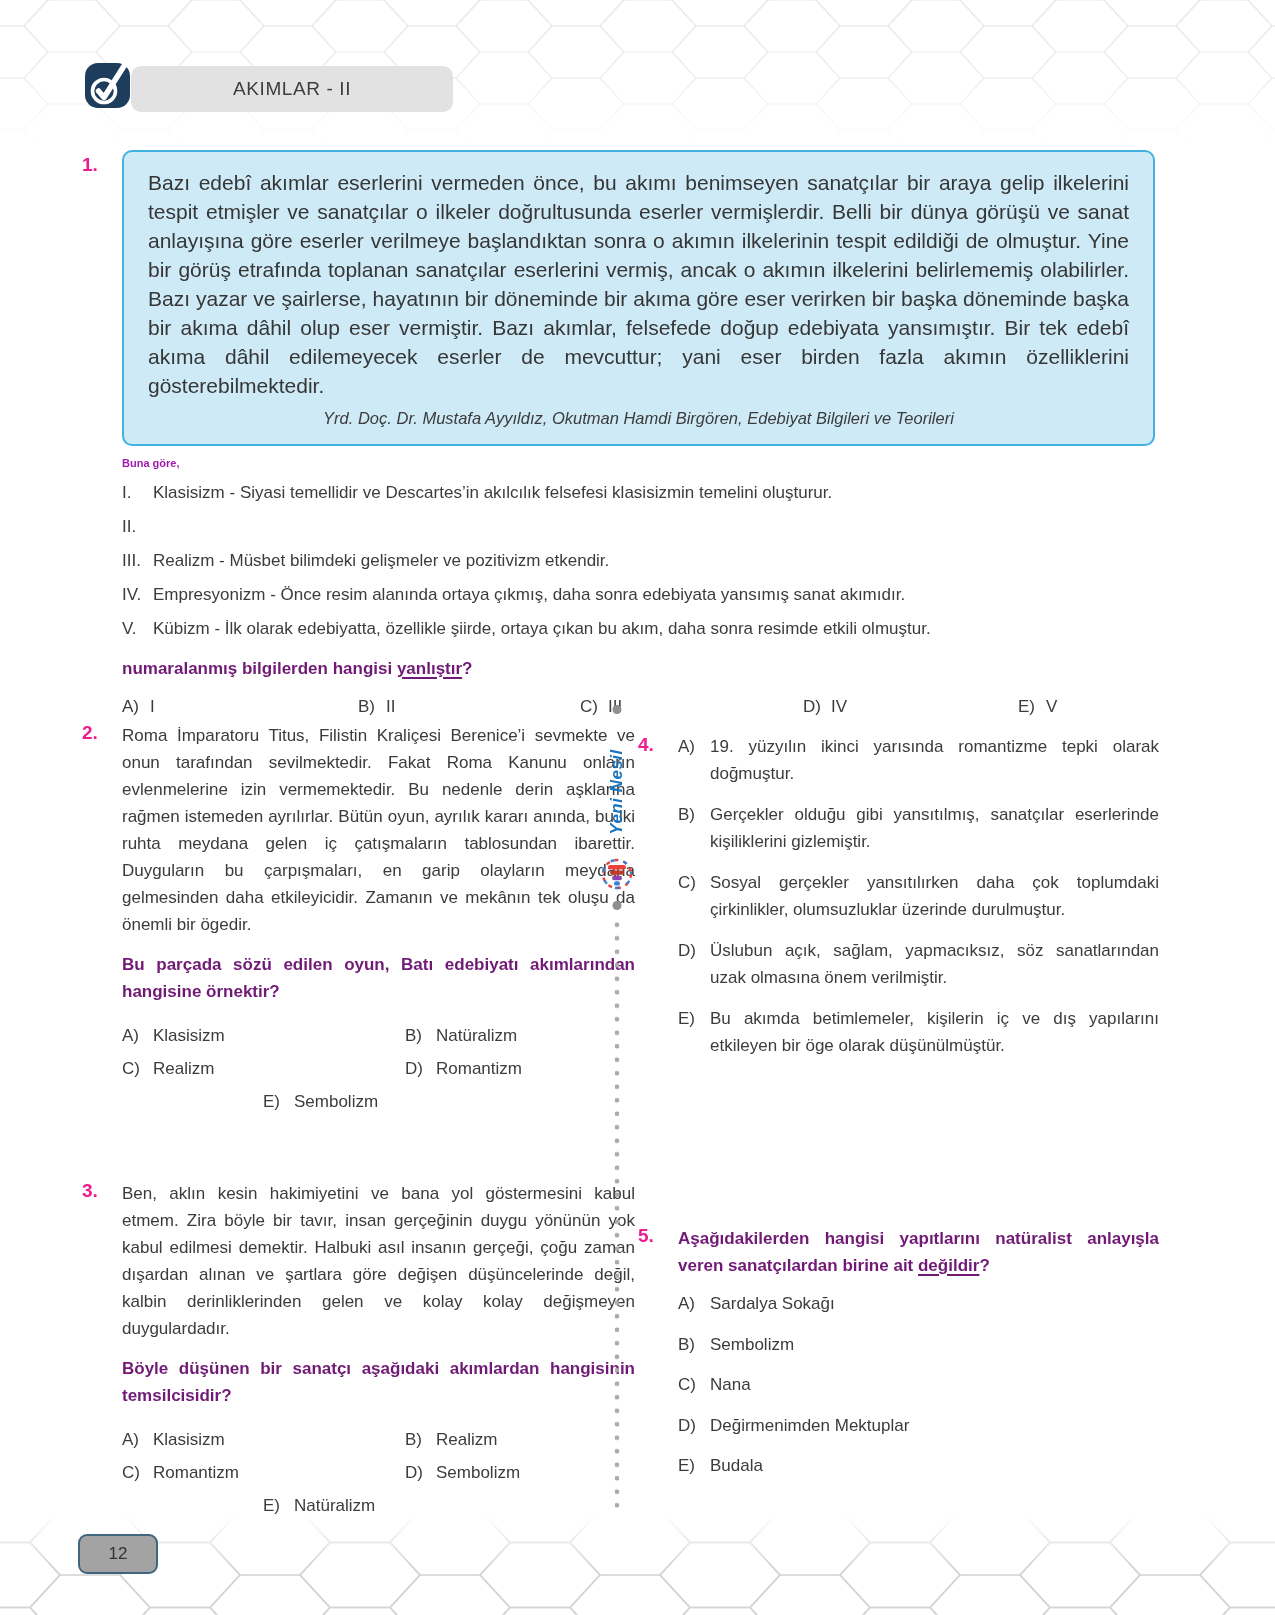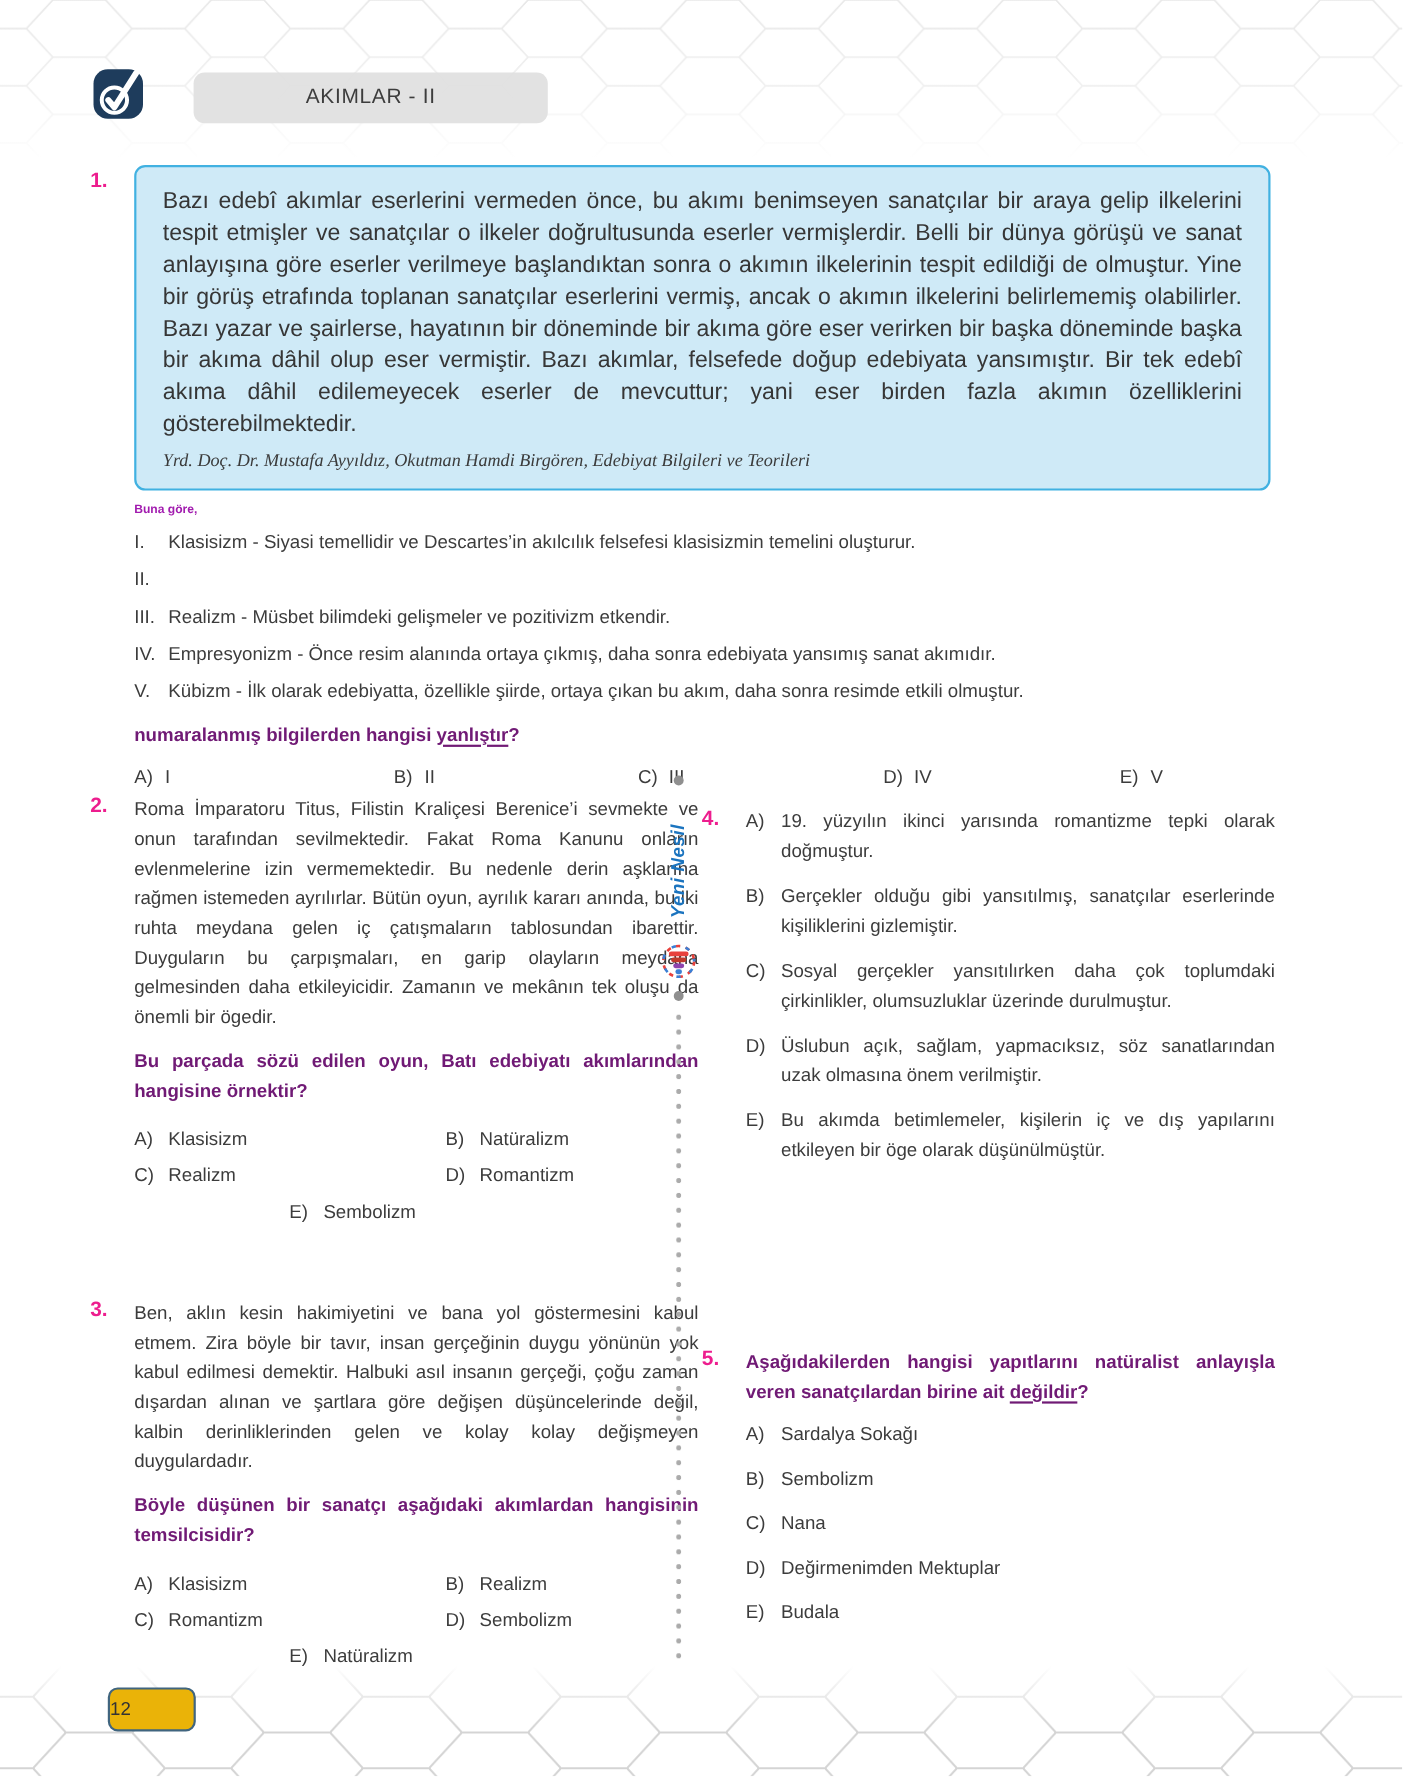--- a/index.html
+++ b/index.html
@@ -13,38 +13,38 @@
     background:linear-gradient(180deg, rgba(255,255,255,.28) 0%, rgba(255,255,255,.55) 55%, #ffffff 96%);}
   .hex-bottom{position:absolute;left:0;bottom:0;width:1275px;height:105px;}
   .hex-bottom-fade{position:absolute;left:0;bottom:45px;width:1275px;height:60px;
     background:linear-gradient(180deg,#ffffff 8%, rgba(255,255,255,0) 100%);}
   
   .brand-badge{position:absolute;left:84px;top:60px;}
   .title-bar{
     position:absolute;left:131px;top:66px;width:322px;height:46px;
     background:rgba(224,224,224,.93);border-radius:10px;
     display:flex;align-items:center;justify-content:center;
-    font-size:19px;letter-spacing:.6px;color:#3d3d3d;margin-left:45px;
+    font-size:19px;letter-spacing:.6px;color:#3d3d3d;
   }
   
   .qnum{position:absolute;left:-40px;top:0;color:#ed1d8e;font-weight:bold;font-size:19px;}
   .qtext{font-size:17px;line-height:27px;text-align:justify;color:#3b3b3b;}
   .qstem{font-size:17px;line-height:27px;font-weight:bold;color:#701a75;margin-top:13px;text-align:justify;}
   .u{text-decoration:underline;text-underline-offset:3px;text-decoration-thickness:1.5px;}
   .opt{display:flex;font-size:17px;}
   .opt .letter{flex:0 0 31px;}
   
   .q1{position:absolute;left:122px;top:150px;width:1033px;}
   .q1 .qnum{top:4px;}
   .passage-box{
     background:#cfeaf7;border:2px solid #41b1e1;border-radius:10px;
     padding:16px 24px 12px 24px;
   }
   .passage-box p{margin:0;font-size:21px;line-height:29px;text-align:justify;color:#363636;}
-  .attribution{margin-top:5px;font-size:16.5px;line-height:27px;font-style:italic;text-align:left;color:#3b3b3b;font-family:Liberation Serif, serif;}
+  .attribution{margin-top:5px;font-size:16.5px;line-height:27px;font-style:italic;text-align:center;color:#3b3b3b;}
   .lead{font-weight:bold;font-size:11px;color:#a21caf;margin-top:11px;}
   .roman-list{margin-top:10px;}
   .roman-item{display:flex;font-size:17px;line-height:27px;margin-bottom:7px;}
   .roman-item .numeral{flex:0 0 31px;}
   .q1-options{margin-top:15px;display:grid;grid-template-columns:236px 222px 223px 215px auto;}
   .q1-options .opt .letter{flex:0 0 28px;}
   
   .col{position:absolute;top:722px;}
   .col-left{left:122px;width:513px;}
   .col-right{left:678px;width:481px;}
@@ -69,22 +69,22 @@
     background-size:6px 13.5px;background-repeat:repeat-y;background-position:center top;
   }
   .brand-vertical{
     position:absolute;left:50%;top:87px;transform:translate(-50%,-50%) rotate(-90deg);
     white-space:nowrap;font-weight:bold;font-style:italic;font-size:17px;letter-spacing:.5px;color:#1b74bf;
   }
   .brand-mini-icon{position:absolute;left:-10px;top:150px;}
   
   .page-number{
     position:absolute;left:78px;top:1534px;width:76px;height:36px;
-    background:#eab308;border:2px solid #40657f;border-radius:9px;
-    display:flex;align-items:center;font-size:17px;color:#333;margin-left:20px;
+    background:#a3a3a3;border:2px solid #40657f;border-radius:9px;
+    display:flex;align-items:center;justify-content:center;font-size:17px;color:#333;
   }
 </style>
 </head>
 <body>
 
 <div class="page">
 
   <svg class="hex-top" width="1275" height="150">
     <defs>
       <pattern id="hexTop" width="144" height="52" patternUnits="userSpaceOnUse">

